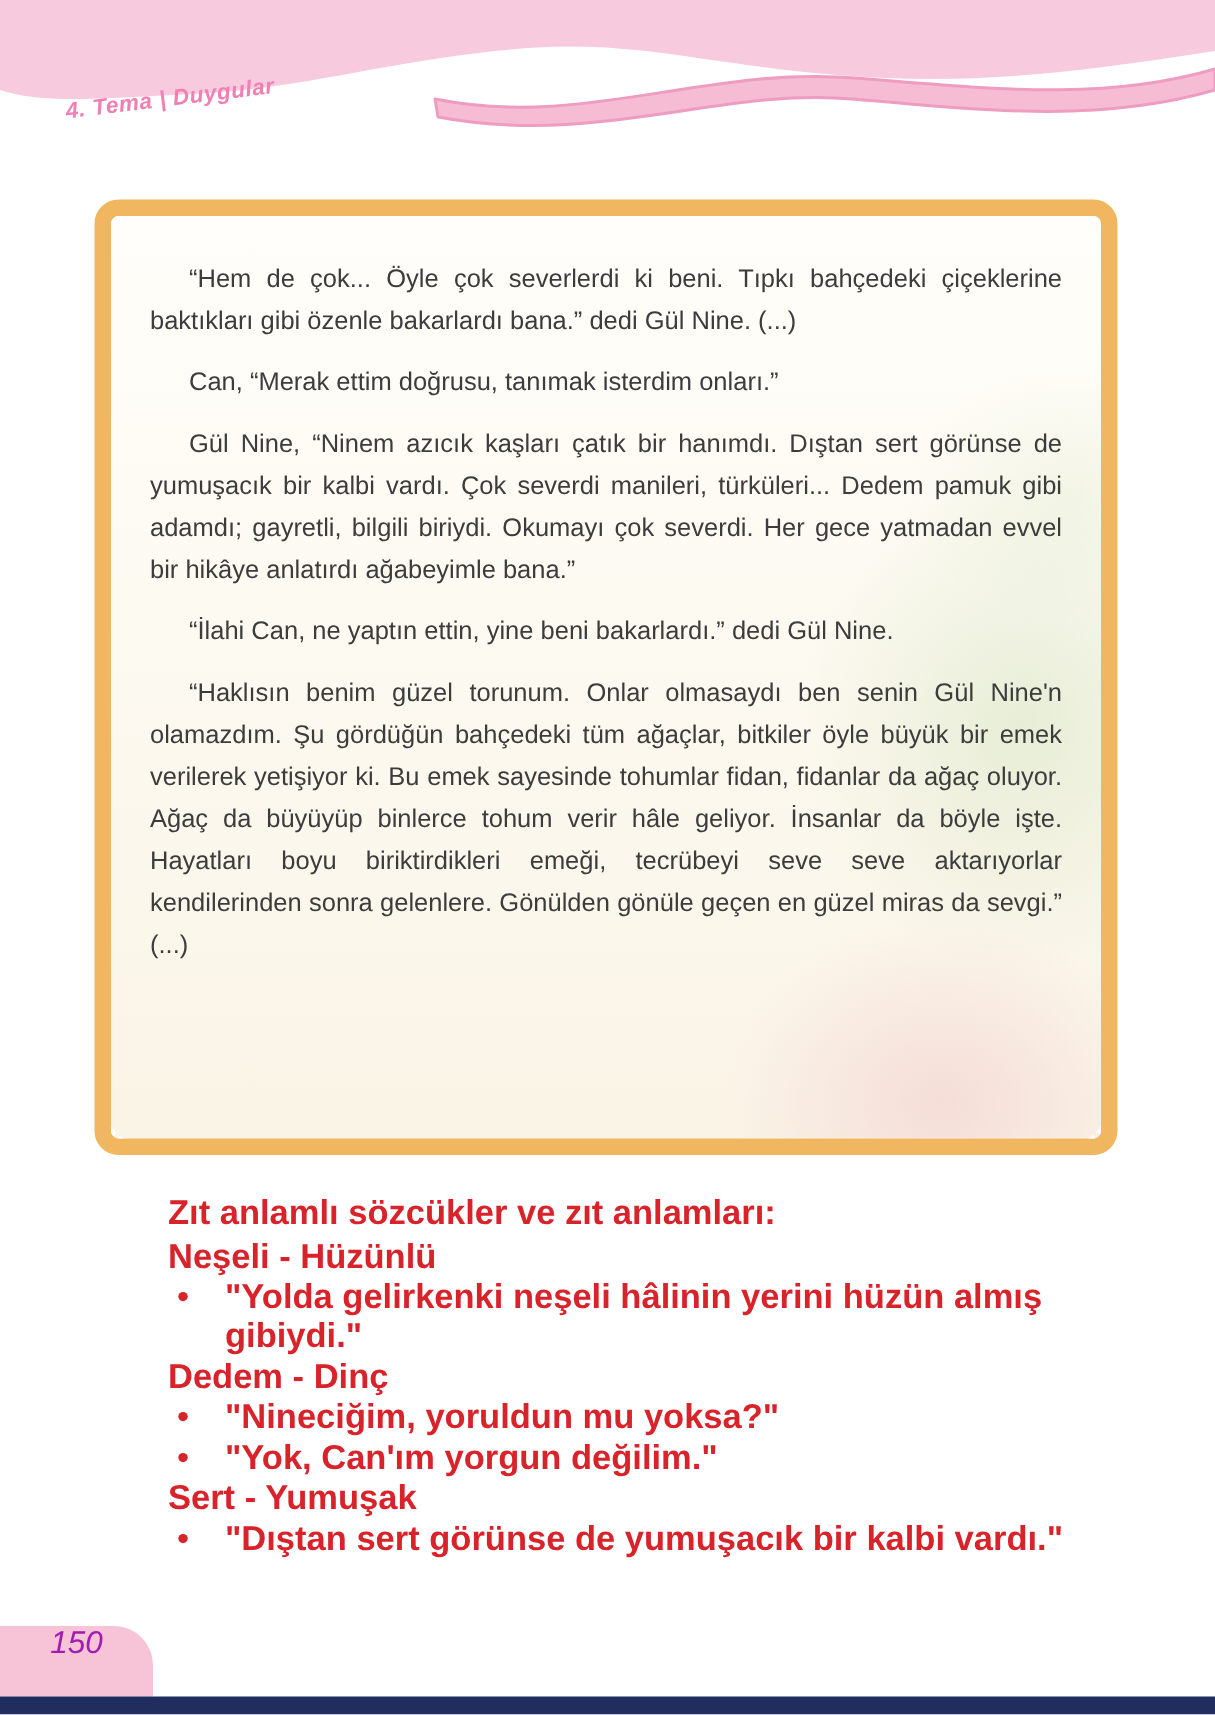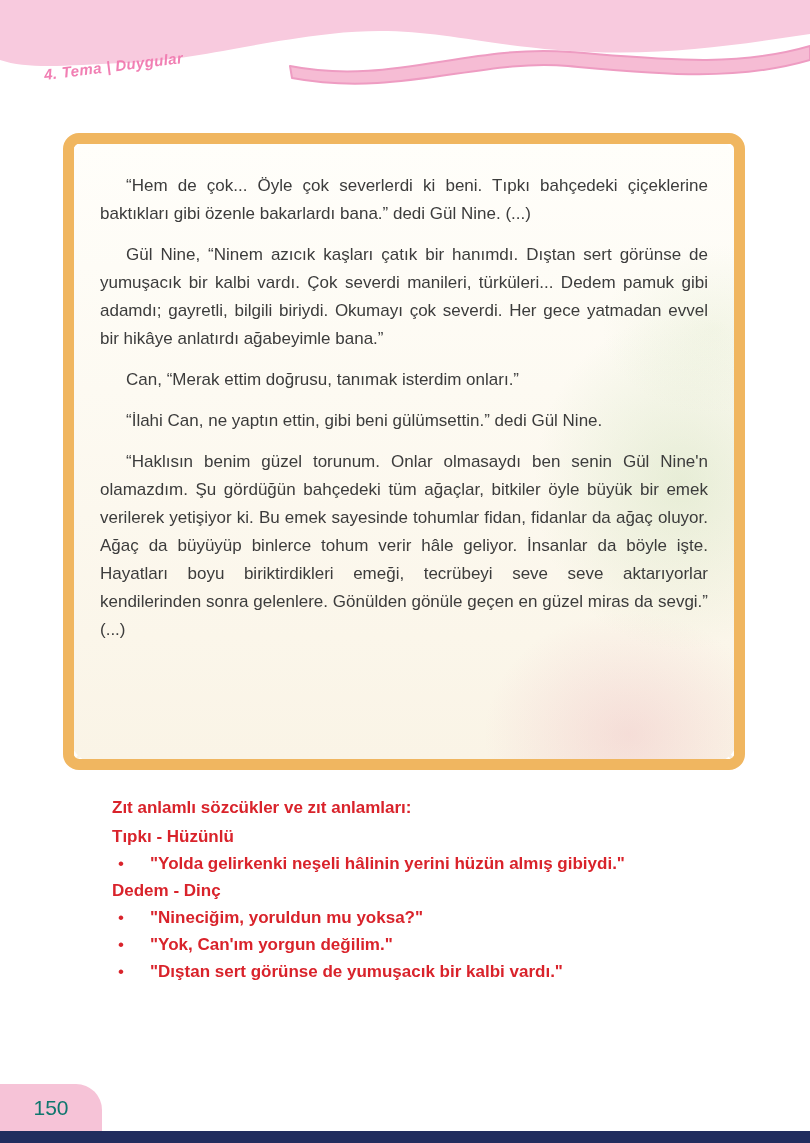--- a/index.html
+++ b/index.html
@@ -75,21 +75,21 @@
   }
 
   
   .antonyms {
     position: absolute;
     left: 112px;
     top: 795px;
     width: 630px;
     color: #d9232b;
     font-weight: 700;
-    font-size: 17px;
+    font-size: 23px;
     line-height: 26px;
   }
   .ant-heading {
     margin-bottom: 3px;
   }
   .ant-pair {
     margin: 1px 0;
   }
   .ant-example {
     display: flex;
@@ -105,24 +105,25 @@
   
   .page-number-badge {
     position: absolute;
     left: 0;
     bottom: 12px;
     width: 102px;
     height: 47px;
     background: #f6c3d7;
     border-radius: 0 26px 0 0;
     display: flex;
-    align-items: center;
+    align-items: flex-start;
     justify-content: center;
     font-size: 21px;
-    color: #0f766e;
+    color: #a21caf;
+    font-style: italic;
   }
   .footer-bar {
     position: absolute;
     left: 0;
     bottom: 0;
     width: 810px;
     height: 12px;
     background: #212d5e;
   }
 </style>
@@ -133,48 +134,49 @@
 
   <svg class="header-wave" width="810" height="120" viewBox="0 0 810 120" aria-hidden="true">
     <path d="M0,0 H810 V34 C730,46 655,58 558,50 C460,42 418,24 330,34 C242,44 198,60 122,63 C70,65 30,70 0,60 Z" fill="#f8cade"></path>
     <path d="M290,66 C390,86 468,44 570,52 C660,59 735,68 810,46 L810,60 C735,82 658,74 568,66 C482,58 398,98 292,78 Z" fill="#f6bcd4" stroke="#ee9cc2" stroke-width="2" stroke-linejoin="round"></path>
   </svg>
 
   <div class="theme-label">4. Tema | Duygular</div>
 
   <div class="story-card">
     <p class="para">“Hem de çok... Öyle çok severlerdi ki beni. Tıpkı bahçedeki çiçeklerine baktıkları gibi özenle bakarlardı bana.” dedi Gül Nine. (...)</p>
+    <p class="para">Can, “Merak ettim doğrusu, tanımak isterdim onları.”</p>
     <p class="para">Gül Nine, “Ninem azıcık kaşları çatık bir hanımdı. Dıştan sert görünse de yumuşacık bir kalbi vardı. Çok severdi manileri, türküleri... Dedem pamuk gibi adamdı; gayretli, bilgili biriydi. Okumayı çok severdi. Her gece yatmadan evvel bir hikâye anlatırdı ağabeyimle bana.”</p>
-    <p class="para">Can, “Merak ettim doğrusu, tanımak isterdim onları.”</p>
-    <p class="para">“İlahi Can, ne yaptın ettin, gibi beni gülümsettin.” dedi Gül Nine.</p>
+    <p class="para">“İlahi Can, ne yaptın ettin, yine beni bakarlardı.” dedi Gül Nine.</p>
     <p class="para">“Haklısın benim güzel torunum. Onlar olmasaydı ben senin Gül Nine'n olamazdım. Şu gördüğün bahçedeki tüm ağaçlar, bitkiler öyle büyük bir emek verilerek yetişiyor ki. Bu emek sayesinde tohumlar fidan, fidanlar da ağaç oluyor. Ağaç da büyüyüp binlerce tohum verir hâle geliyor. İnsanlar da böyle işte. Hayatları boyu biriktirdikleri emeği, tecrübeyi seve seve aktarıyorlar kendilerinden sonra gelenlere. Gönülden gönüle geçen en güzel miras da sevgi.” (...)</p>
   </div>
 
   <div class="antonyms">
     <div class="ant-heading">Zıt anlamlı sözcükler ve zıt anlamları:</div>
 
-    <div class="ant-pair">Tıpkı - Hüzünlü</div>
+    <div class="ant-pair">Neşeli - Hüzünlü</div>
 
     <div class="ant-example">
       <span class="bullet">•</span>
       <span>"Yolda gelirkenki neşeli hâlinin yerini hüzün almış gibiydi."</span>
     </div>
 
     <div class="ant-pair">Dedem - Dinç</div>
 
     <div class="ant-example">
       <span class="bullet">•</span>
       <span>"Nineciğim, yoruldun mu yoksa?"</span>
     </div>
 
     <div class="ant-example">
       <span class="bullet">•</span>
       <span>"Yok, Can'ım yorgun değilim."</span>
     </div>
 
+    <div class="ant-pair">Sert - Yumuşak</div>
 
     <div class="ant-example">
       <span class="bullet">•</span>
       <span>"Dıştan sert görünse de yumuşacık bir kalbi vardı."</span>
     </div>
   </div>
 
   <div class="page-number-badge">
     <span>150</span>
   </div>

